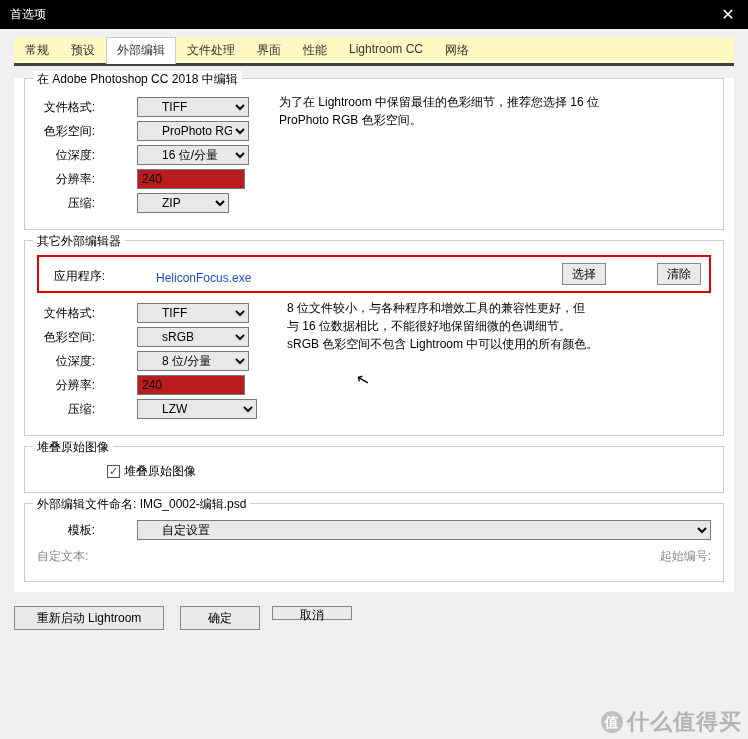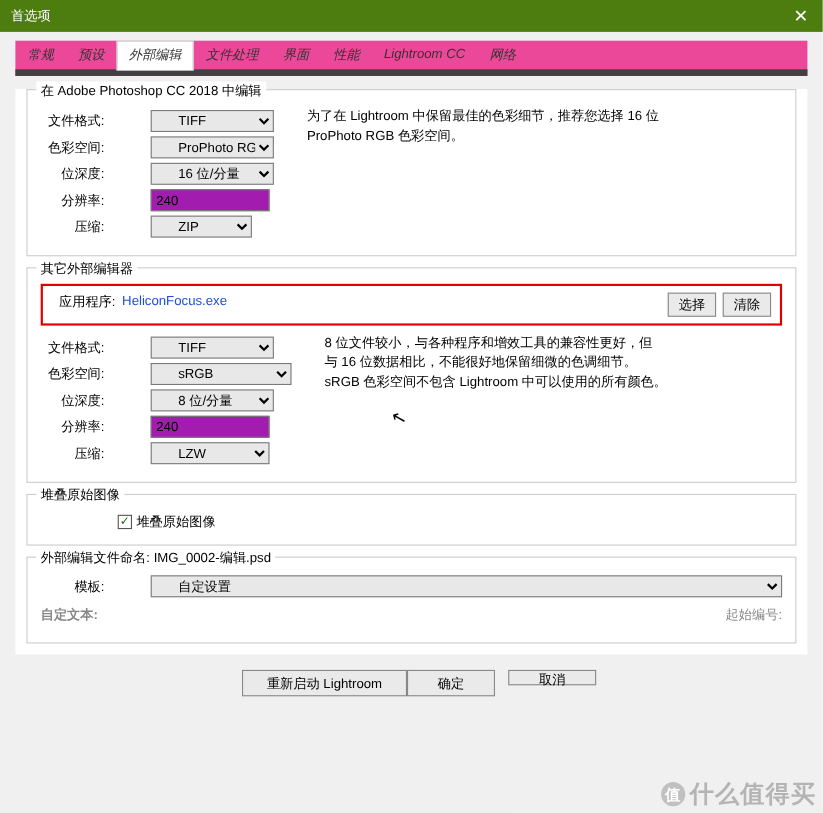--- a/index.html
+++ b/index.html
@@ -7,43 +7,42 @@
     margin: 0;
     font-family: "Microsoft YaHei", "SimSun", Arial, sans-serif;
     font-size: 12px;
     background: #f0f0f0;
     color: #000;
     width: 748px;
     height: 739px;
     overflow: hidden;
   }
   .titlebar {
-    background: #4d7c0f;
+    background: #000000;
     color: #fff;
     height: 29px;
     display: flex;
     align-items: center;
     justify-content: space-between;
     padding: 0 0 0 10px;
   }
   .titlebar .close {
     width: 40px;
     height: 29px;
     display: flex;
     align-items: center;
     justify-content: center;
     font-size: 16px;
     cursor: pointer;
   }
   .tabs {
     display: flex;
-    border-bottom: 6px solid #404040;
+    border-bottom: 3px solid #404040;
     margin: 8px 14px 0 14px;
-    background: #ec4899;
-    font-style: italic;
+    background: #fef9c3;
   }
   .tab {
     padding: 4px 10px;
     border: 1px solid transparent;
     border-bottom: none;
     cursor: pointer;
     margin-bottom: -1px;
     color: #333;
   }
   .tab.active {
@@ -80,21 +79,21 @@
     width: 64px;
     text-align: right;
     padding-right: 6px;
     color: #000;
   }
   .text-input {
     border: 1px solid #7a7a7a;
     height: 20px;
     padding: 0 4px;
     font-size: 12px;
-    background: #a21caf;
+    background: #b91c1c;
   }
   .sel {
     height: 20px;
     border: 1px solid #7a7a7a;
     background: #e8e8e8;
     font-size: 12px;
     padding-left: 20px;
   }
   .hint {
     color: #000;
@@ -105,23 +104,24 @@
     background: #eaeaea;
     height: 22px;
     min-width: 44px;
     padding: 0 8px;
     font-size: 12px;
     cursor: pointer;
   }
   .highlight-box {
     border: 2px solid #e00000;
     display: flex;
-    align-items: flex-start;
+    align-items: flex-end;
     padding: 6px 8px;
     margin: 6px 0;
+    gap: 45px;
   }
   .app-path {
     flex: 1;
     color: #1d4ed8;
   }
   .muted { color: #888; }
   .checkbox-row {
     display: flex;
     align-items: center;
     margin-left: 70px;
@@ -133,22 +133,23 @@
     align-items: center;
     justify-content: center;
     margin-right: 4px;
     color: #1a6b1a;
     font-size: 11px;
     line-height: 1;
   }
   .bottom-bar {
     margin: 14px 0 0 14px;
     display: flex;
-    justify-content: center;
-    align-items: center;
+    justify-content: flex-start;
+    align-items: center;
+    gap: 16px;
   }
   .watermark {
     position: absolute;
     right: 6px;
     bottom: 2px;
     font-size: 22px;
     font-weight: bold;
     color: rgba(120,120,120,0.5);
     pointer-events: none;
     letter-spacing: 1px;
@@ -228,33 +229,33 @@
     </div>
 
     <div style="display:flex; gap:30px;">
       <div>
         <div class="row">
           <div class="label">文件格式:</div>
           <select class="sel" style="width:112px"><option>TIFF</option></select>
         </div>
         <div class="row">
           <div class="label">色彩空间:</div>
-          <select class="sel" style="width:128px"><option>sRGB</option></select>
+          <select class="sel" style="width:112px"><option>sRGB</option></select>
         </div>
         <div class="row">
           <div class="label">位深度:</div>
           <select class="sel" style="width:112px"><option>8 位/分量</option></select>
         </div>
         <div class="row">
           <div class="label">分辨率:</div>
           <input class="text-input" style="width: 108px;" value="240">
         </div>
         <div class="row">
           <div class="label">压缩:</div>
-          <select class="sel" style="width:108px"><option>LZW</option></select>
+          <select class="sel" style="width:120px"><option>LZW</option></select>
         </div>
       </div>
       <div class="hint" style="max-width:330px">
         <div>8 位文件较小，与各种程序和增效工具的兼容性更好，但</div>
         <div>与 16 位数据相比，不能很好地保留细微的色调细节。</div>
         <div>sRGB 色彩空间不包含 Lightroom 中可以使用的所有颜色。</div>
       </div>
     </div>
   </div>
 
@@ -269,21 +270,21 @@
   <div class="panel">
     <div class="panel-title">
       <span>外部编辑文件命名:</span>
       <span>IMG_0002-编辑.psd</span>
     </div>
     <div class="row" style="margin-top:8px;">
       <div class="label">模板:</div>
       <select class="sel" style="flex:1"><option>自定设置</option></select>
     </div>
     <div class="row" style="justify-content:space-between; margin-top:8px;">
-      <div style="display:flex; align-items:center;font-weight:bold;">
+      <div style="display:flex; align-items:center;">
         <div class="label muted" style="width:auto; padding-right:4px;">自定文本:</div>
       </div>
       <div style="display:flex; align-items:center;">
         <div class="muted">起始编号:</div>
       </div>
     </div>
   </div>
 
   <div style="height:10px"></div>
 </div>

